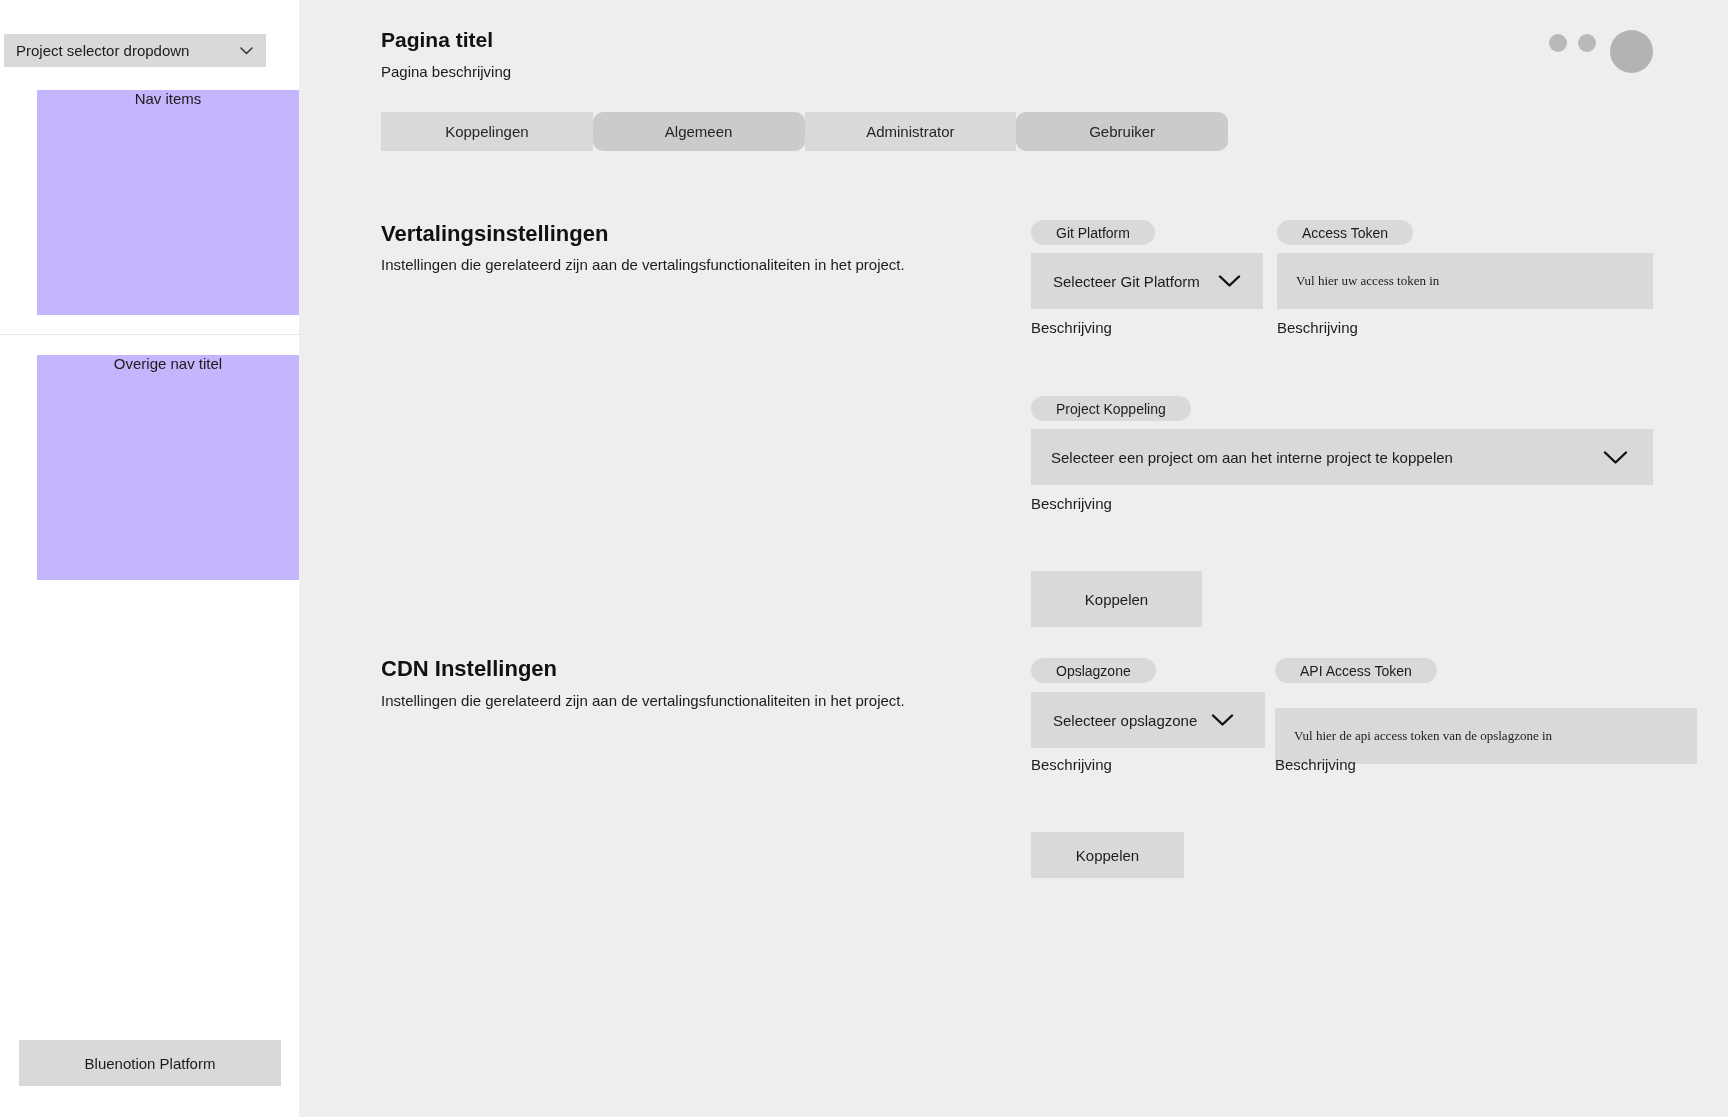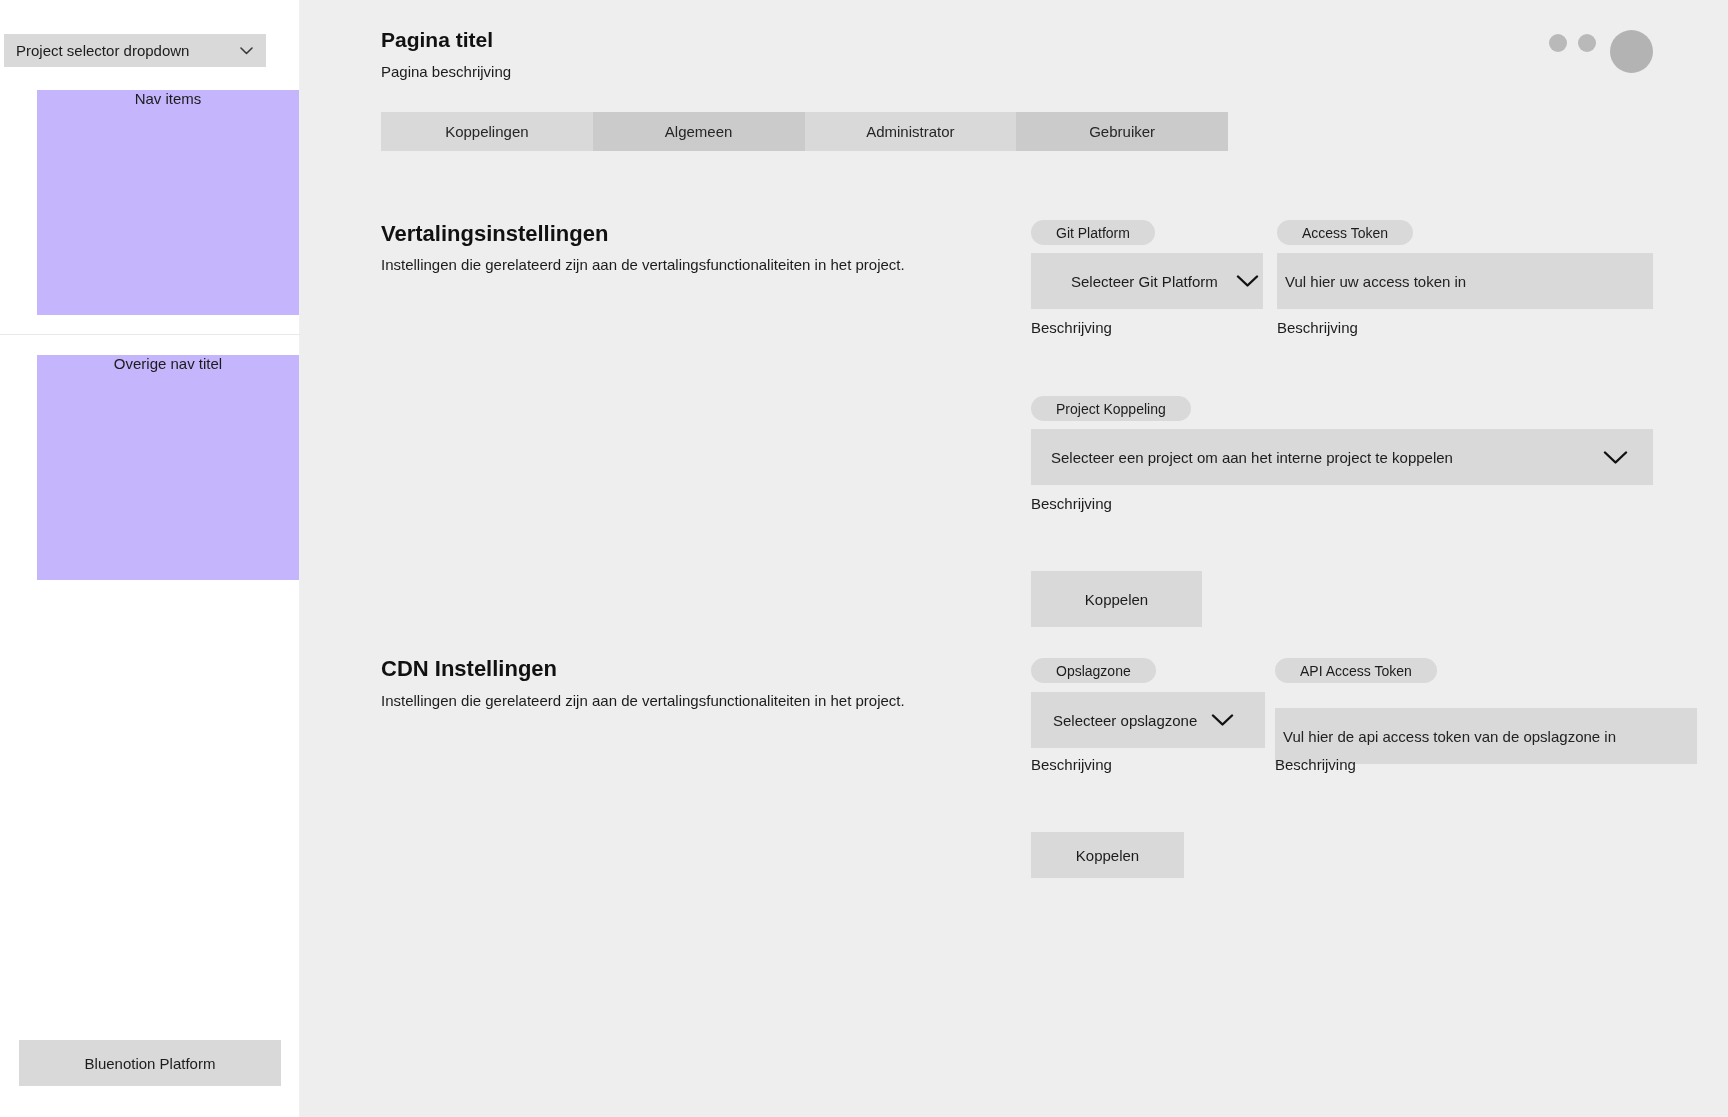--- a/index.html
+++ b/index.html
@@ -25,49 +25,49 @@
   .page-desc  { position:absolute; left:381px; top:63px; font-size:15px; color:#1c1c1c; }
   .dot { position:absolute; border-radius:50%; background:#b9b9b9; width:18px; height:18px; top:34px; }
   .dot.d1 { left:1549px; }
   .dot.d2 { left:1578px; }
   .avatar { position:absolute; left:1610px; top:30px; width:43px; height:43px; border-radius:50%; background:#b3b3b3; }
 
   
   .tabs { position:absolute; left:381px; top:112px; width:847px; height:39px; display:flex; }
   .tab { flex:1 1 0; display:flex; align-items:center; justify-content:center; font-size:15px; color:#262626; cursor:pointer; }
   .tab.light { background:#d9d9d9; }
-  .tab.dark  { background:#cbcbcb; }
+  .tab.dark  { background:#cbcbcb;border-radius:10px; }
 
   
   .section-title { position:absolute; left:381px; font-size:22px; font-weight:700; color:#111; }
   .section-desc  { position:absolute; left:381px; font-size:15px; color:#1c1c1c; }
   .st-1 { top:221px; } .sd-1 { top:256px; }
   .st-2 { top:656px; } .sd-2 { top:692px; }
 
   .pill { position:absolute; height:25px; background:#d9d9d9; border-radius:13px;
           display:inline-flex; align-items:center; padding:0 25px; font-size:14px; color:#1c1c1c; white-space:nowrap; }
   .pill.git      { left:1031px; top:220px; }
   .pill.token    { left:1277px; top:220px; }
   .pill.projkop  { left:1031px; top:396px; }
   .pill.opslag   { left:1031px; top:658px; }
   .pill.apitoken { left:1275px; top:658px; }
 
   .select-field { position:absolute; height:56px; background:#d9d9d9; display:flex; align-items:center;
                   box-sizing:border-box; font-size:15px; color:#1c1c1c; cursor:pointer; white-space:nowrap; }
-  .sel-git    { left:1031px; top:253px; width:232px; padding-left:40px; }
+  .sel-git    { left:1031px; top:253px; width:232px; padding-left:22px; }
   .sel-proj   { left:1031px; top:429px; width:622px; padding:0 25px 0 20px; justify-content:space-between; }
   .sel-opslag { left:1031px; top:692px; width:234px; padding-left:22px; }
   .chev-gap { margin-left:18px; display:flex; align-items:center; }
 
   .text-field { position:absolute; height:56px; background:#d9d9d9; box-sizing:border-box; }
   .tf-token    { left:1277px; top:253px; width:376px; }
   .tf-apitoken { left:1275px; top:708px; width:422px; }
   .text-field input { width:100%; height:100%; border:none; background:transparent; outline:none;
-                      font-family:Liberation Sans, sans-serif; font-size:15px; color:#1c1c1c;
-                      padding:0 12px 0 8px; box-sizing:border-box; }
+                      font-family:Liberation Serif, serif; font-size:13px; color:#1c1c1c;
+                      padding:0 12px 0 19px; box-sizing:border-box; }
   .text-field input::placeholder { color:#222222; opacity:1; }
 
   .help { position:absolute; font-size:15px; color:#1c1c1c; }
   .help.h1a { left:1031px; top:319px; }
   .help.h1b { left:1277px; top:319px; }
   .help.h1c { left:1031px; top:495px; }
   .help.h2a { left:1031px; top:756px; }
   .help.h2b { left:1275px; top:756px; }
 
   .btn { position:absolute; background:#d9d9d9; border:none; display:flex; align-items:center; justify-content:center;

